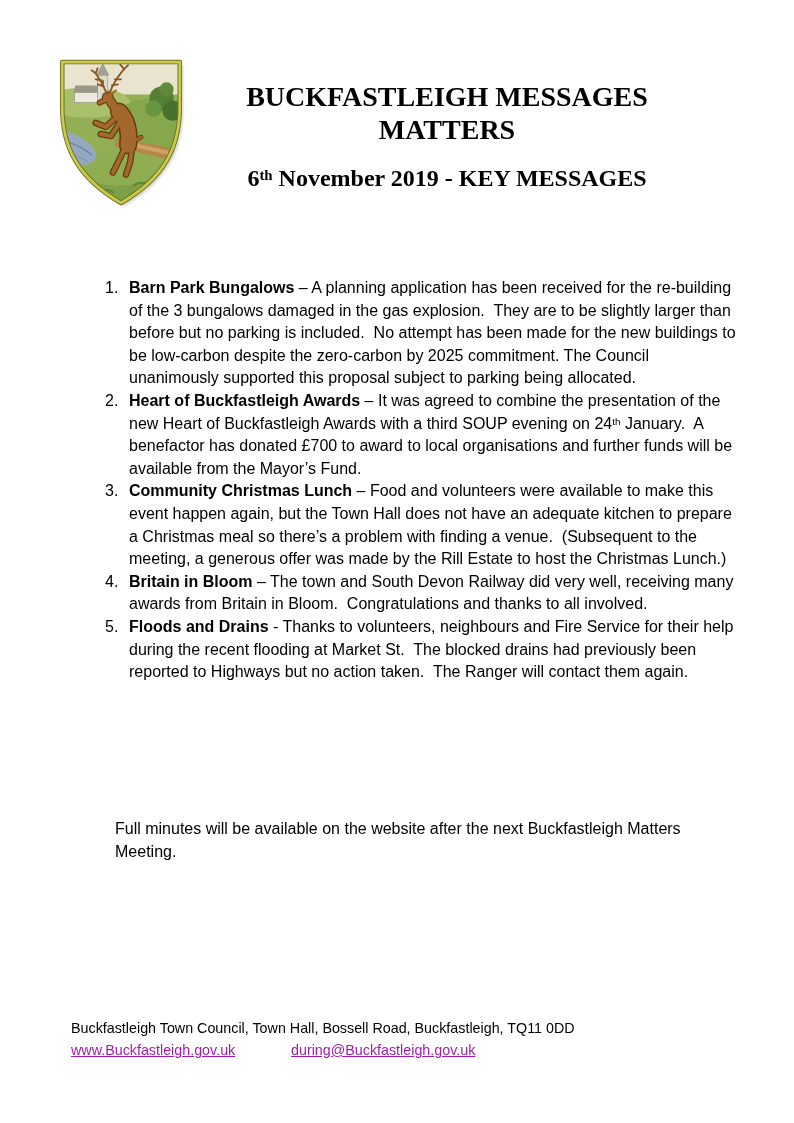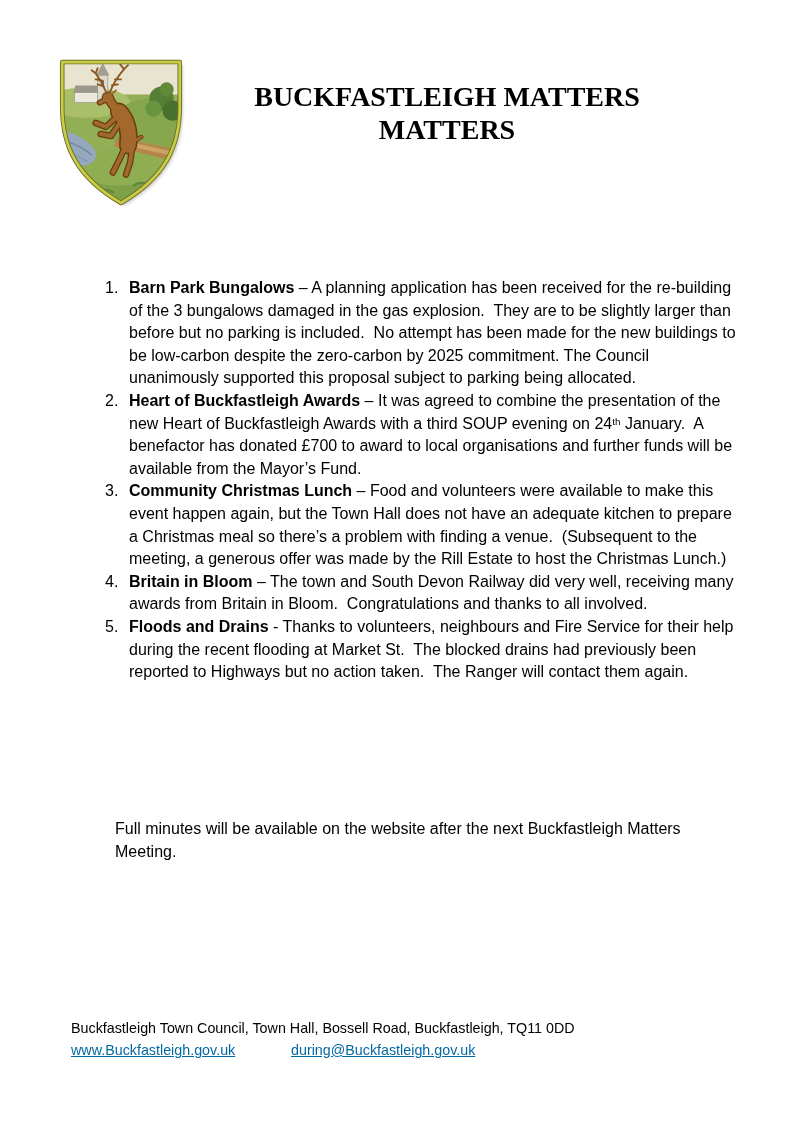--- a/index.html
+++ b/index.html
@@ -65,21 +65,21 @@
   .footer {
     position: absolute;
     left: 71px;
     top: 1017px;
     width: 690px;
     font-size: 14.3px;
     line-height: 22px;
   }
   .footer-links { display: flex; }
   .link-cell { flex: 0 0 220px; }
-  a.doc-link { color: #0369a1; text-decoration: underline; }
+  a.doc-link { color: #a21caf; text-decoration: underline; }
 </style>
 </head>
 <body>
 
 <div class="page">
 
   <svg class="crest" viewBox="0 0 126 150" aria-hidden="true">
     <defs>
       <clipPath id="sc">
         <path d="M5,6 H121 V50 C121,90 106,120 63,145 C20,120 5,90 5,50 Z"></path>
@@ -155,22 +155,23 @@
         <path d="M66,13 L70,9"></path>
         <path d="M66,13 L62,8"></path>
       </g>
     </g>
 
     <path d="M5,6 H121 V50 C121,90 106,120 63,145 C20,120 5,90 5,50 Z" fill="none" stroke="#70712b" stroke-width="4.5" stroke-linejoin="round"></path>
     <path d="M5,6 H121 V50 C121,90 106,120 63,145 C20,120 5,90 5,50 Z" fill="none" stroke="#c9cc45" stroke-width="2.6" stroke-linejoin="round"></path>
   </svg>
 
   <div class="header">
-    <div class="title-line">BUCKFASTLEIGH MATTERS</div>
+    <div class="title-line">BUCKFASTLEIGH MESSAGES</div>
     <div class="title-line">MATTERS</div>
+    <div class="subtitle"><span>6</span><sup class="sp">th</sup><span> November 2019 - KEY MESSAGES</span></div>
   </div>
 
   <div class="list">
 
     <div class="list-item">
       <span class="num">1.</span>
       <span class="item-text"><span class="item-title">Barn Park Bungalows</span><span> – A planning application has been received for the re-building of the 3 bungalows damaged in the gas explosion.  They are to be slightly larger than before but no parking is included.  No attempt has been made for the new buildings to be low-carbon despite the zero-carbon by 2025 commitment. The Council unanimously supported this proposal subject to parking being allocated.</span><sup class="sp"></sup><span></span></span>
     </div>
 
     <div class="list-item">

